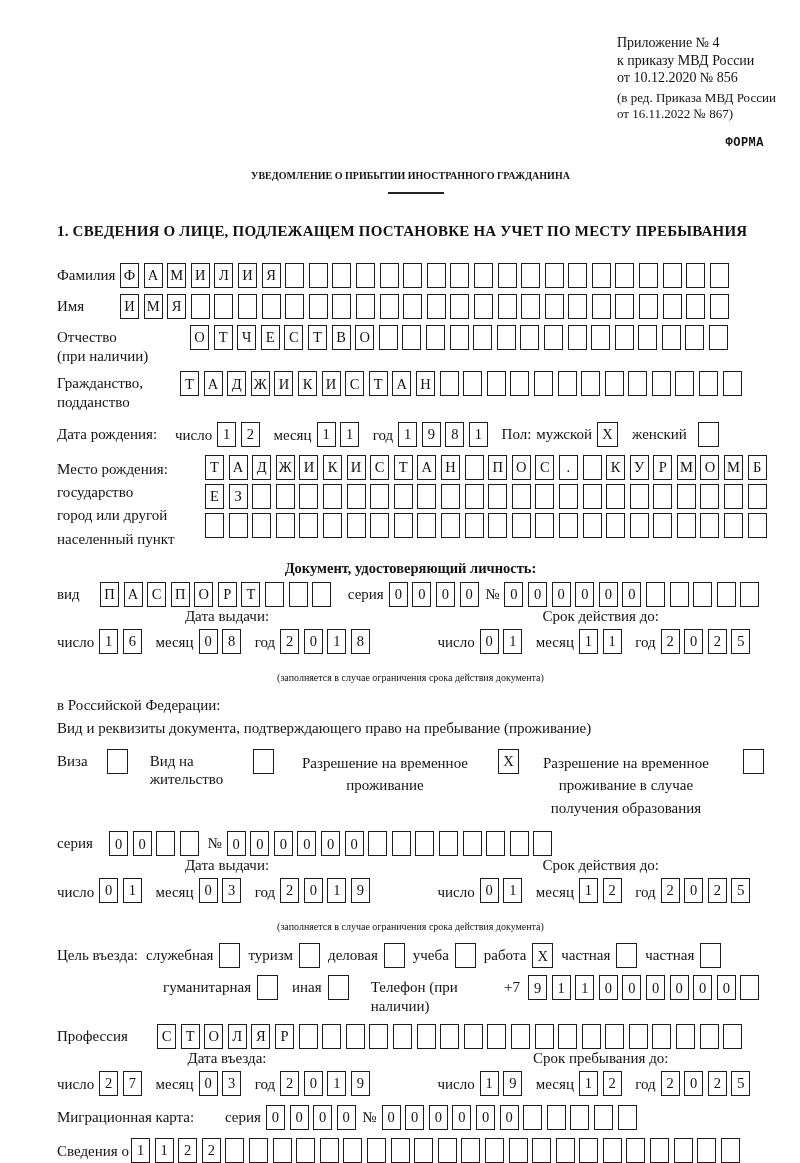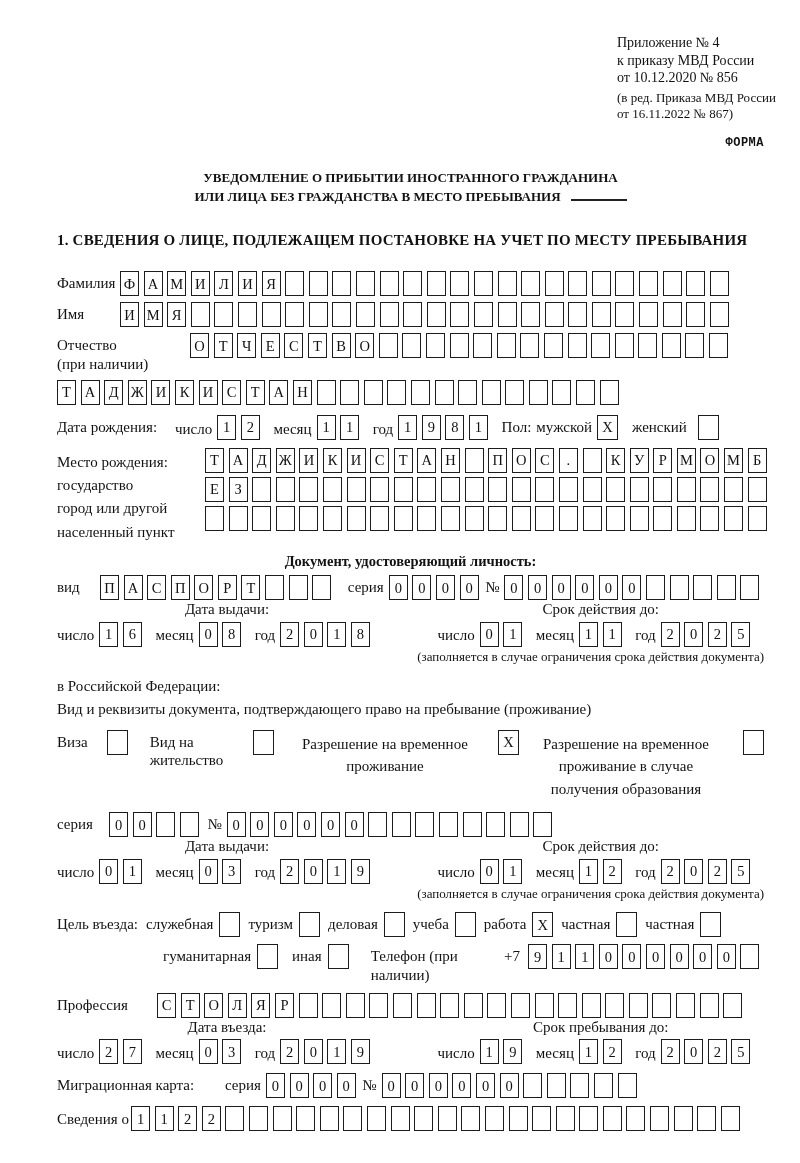--- a/index.html
+++ b/index.html
@@ -15,21 +15,21 @@
     overflow: hidden;
     padding: 34px 36px 10px 57px;
     font-size: 15px;
     line-height: 1.25;
   }
   
   .hdr { margin-left: 560px; width: 200px; font-size: 14px; }
   .hdr-amend { margin-top: 3px; font-size: 13px; }
   .forma { text-align: right; font-weight: bold; margin-top: 14px; font-size: 12px; letter-spacing: .5px; font-family: Liberation Mono, monospace; }
   
-  .title { text-align: center; font-weight: bold; margin-top: 18px; font-size: 13px; line-height: 1.45; }
+  .title { text-align: center; font-weight: bold; margin-top: 18px; font-size: 10px; line-height: 1.45; }
   .blank-line { display: inline-block; width: 56px; border-bottom: 2px solid #222; margin-left: 10px; vertical-align: baseline; }
   .sec-head { font-weight: bold; margin-top: 24px; font-size: 15px; letter-spacing: .2px; }
   
   .row { display: flex; align-items: flex-start; margin-top: 6px; }
   .lblcol { flex: none; padding-top: 3px; }
   .w62  { width: 63px; }
   .w132 { width: 133px; }
   .w122 { width: 123px; }
   .w147 { width: 148px; }
   .cells { display: inline-flex; flex: none; }
@@ -44,21 +44,21 @@
   .stack3 .cells { margin-bottom: 4px; }
   
   .dlbl { padding: 3px 5px 0 0; }
   .dg { display: inline-flex; align-items: center; }
   .dg .cells { margin-right: 9px; }
   .dp { display: flex; }
   .dp-left { width: 388px; }
   .dp-right { flex: 1; }
   .dp-head { text-align: center; margin-bottom: 3px; }
   .dp-left .dp-head { width: 340px; }
-  .note { text-align: right; font-size: 13px; margin-top: 2px; }
+  .note { text-align: center; font-size: 10px; margin-top: 18px; }
   .gap8 { width: 8px; flex: none; } .gap14 { width: 14px; flex: none; } .gap22 { width: 22px; flex: none; }
   
   .opts { display: flex; align-items: flex-start; margin-top: 8px; }
   .opt { display: flex; align-items: flex-start; gap: 16px; }
   .opt .cb { margin-left: 8px; }
   .optlbl { padding-top: 3px; }
   .optwrap { text-align: center; padding-top: 3px; line-height: 1.5; }
   .ow3 { width: 178px; } .ow4 { width: 186px; }
   
   .purposes { display: flex; align-items: flex-start; margin-top: 10px; }
@@ -84,21 +84,21 @@
     <div class="hdr-amend">
       <div>(в ред. Приказа МВД России</div>
       <div>от 16.11.2022 № 867)</div>
     </div>
   </div>
 
   <div class="forma">ФОРМА</div>
 
   <div class="title">
     <div>УВЕДОМЛЕНИЕ О ПРИБЫТИИ ИНОСТРАННОГО ГРАЖДАНИНА</div>
-    <div><span>ИЛИ ЛИЦА БЕЗ ГРАЖДАНСТВА В МЕСТО ПРЕБЫВАНИЯ</span><span class="blank-line"></span></div>
+    <div><span class="blank-line"></span></div>
   </div>
 
   <div class="sec-head">1. СВЕДЕНИЯ О ЛИЦЕ, ПОДЛЕЖАЩЕМ ПОСТАНОВКЕ НА УЧЕТ ПО МЕСТУ ПРЕБЫВАНИЯ</div>
 
   <div class="row" style="margin-top:22px">
     <div class="lblcol w62">Фамилия</div>
     <div class="cells">
         <span class="cell">Ф</span>
         <span class="cell">А</span>
         <span class="cell">М</span>
@@ -186,20 +186,24 @@
         <span class="cell"></span>
         <span class="cell"></span>
         <span class="cell"></span>
         <span class="cell"></span>
         <span class="cell"></span>
         <span class="cell"></span>
       </div>
   </div>
 
   <div class="row">
+    <div class="lblcol w122">
+      <div>Гражданство,</div>
+      <div>подданство</div>
+    </div>
     <div class="cells">
         <span class="cell">Т</span>
         <span class="cell">А</span>
         <span class="cell">Д</span>
         <span class="cell">Ж</span>
         <span class="cell">И</span>
         <span class="cell">К</span>
         <span class="cell">И</span>
         <span class="cell">С</span>
         <span class="cell">Т</span>

